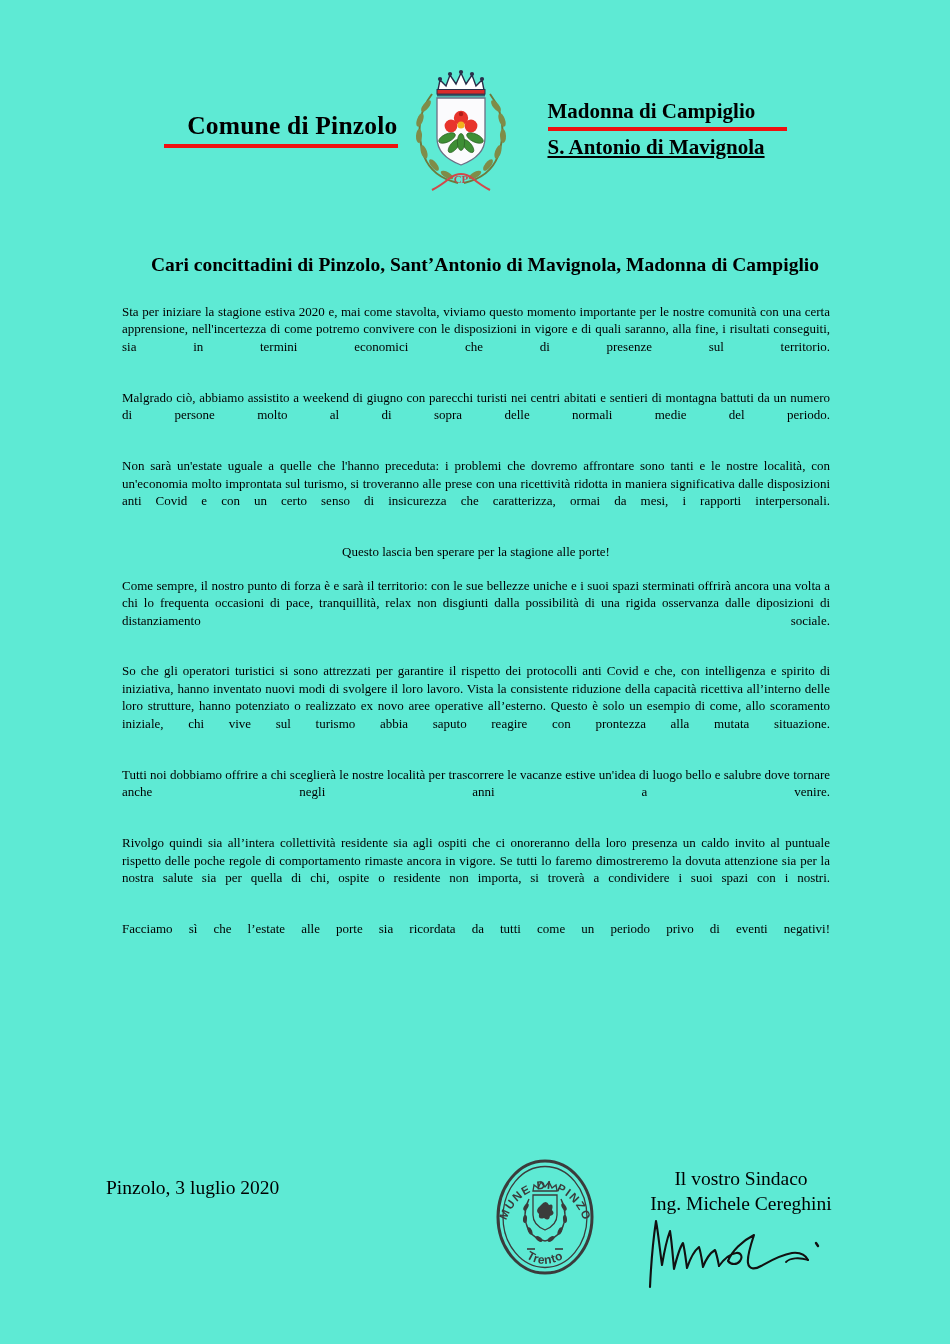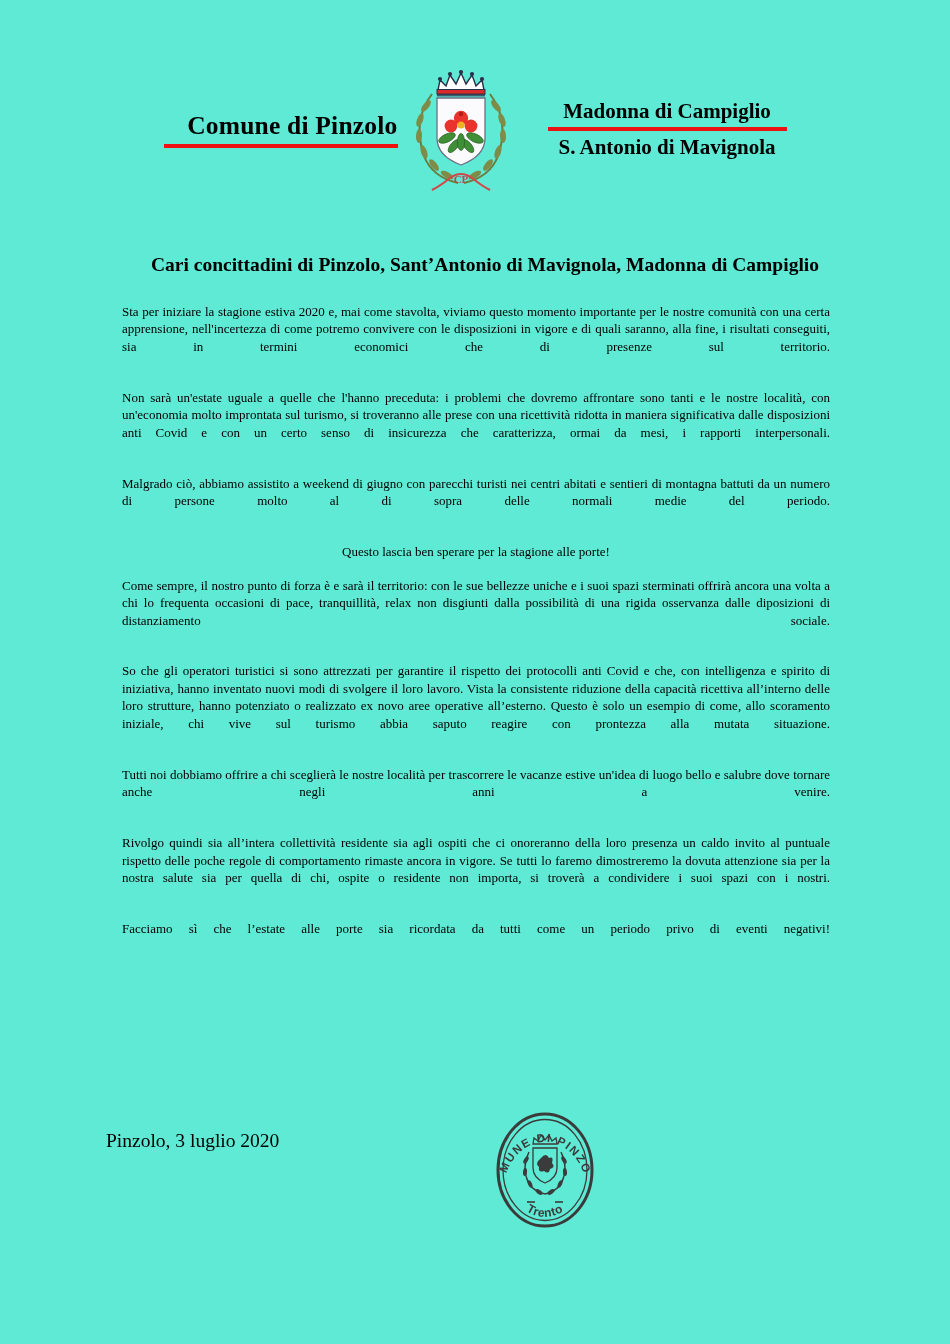--- a/index.html
+++ b/index.html
@@ -51,23 +51,24 @@
     margin-top: 3px;
   }
   .lh-center {
     width: 140px;
     display: flex;
     align-items: center;
     justify-content: flex-start;
   }
   .lh-right {
     width: 245px;
-    text-align: center;
+    text-align: left;
     padding-left: 6px;
     box-sizing: border-box;
+    text-decoration: underline;
   }
   .lh-right .lh-line1 {
     font-size: 21px;
     font-weight: bold;
     line-height: 1.18;
     white-space: nowrap;
     display: inline-block;
   }
   .lh-right .lh-line2 {
     font-size: 21px;
@@ -114,21 +115,21 @@
   }
   .para.noj {
     text-align: center;
   }
   .para.noj:after { content: none; }
 
   
   .footer {
     position: absolute;
     left: 106px;
-    top: 1108px;
+    top: 1155px;
     width: 740px;
     height: 160px;
   }
   .foot-date {
     position: absolute;
     left: 0;
     top: 22px;
     font-size: 19.5px;
     white-space: nowrap;
   }
@@ -244,22 +245,22 @@
   </div>
 
   <div class="letter-body">
 
     <div class="salutation">
       <span class="sal-line">Cari concittadini di Pinzolo, Sant’Antonio di Mavignola, Madonna di Campiglio</span>
     </div>
 
     <div class="body-block">
       <p class="para">Sta per iniziare la stagione estiva 2020 e, mai come stavolta, viviamo questo momento importante per le nostre comunità con una certa apprensione, nell'incertezza di come potremo convivere con le disposizioni in vigore e di quali saranno, alla fine, i risultati conseguiti, sia in termini economici che di presenze sul territorio.</p>
+      <p class="para">Malgrado ciò, abbiamo assistito a weekend di giugno con parecchi turisti nei centri abitati e sentieri di montagna battuti da un numero di persone molto al di sopra delle normali medie del periodo.</p>
       <p class="para">Non sarà un'estate uguale a quelle che l'hanno preceduta: i problemi che dovremo affrontare sono tanti e le nostre località, con un'economia molto improntata sul turismo, si troveranno alle prese con una ricettività ridotta in maniera significativa dalle disposizioni anti Covid e con un certo senso di insicurezza che caratterizza, ormai da mesi, i rapporti interpersonali.</p>
-      <p class="para">Malgrado ciò, abbiamo assistito a weekend di giugno con parecchi turisti nei centri abitati e sentieri di montagna battuti da un numero di persone molto al di sopra delle normali medie del periodo.</p>
       <p class="para noj">Questo lascia ben sperare per la stagione alle porte!</p>
       <p class="para">Come sempre, il nostro punto di forza è e sarà il territorio: con le sue bellezze uniche e i suoi spazi sterminati offrirà ancora una volta a chi lo frequenta occasioni di pace, tranquillità, relax non disgiunti dalla possibilità di una rigida osservanza dalle diposizioni di distanziamento sociale.</p>
       <p class="para">So che gli operatori turistici si sono attrezzati per garantire il rispetto dei protocolli anti Covid e che, con intelligenza e spirito di iniziativa, hanno inventato nuovi modi di svolgere il loro lavoro. Vista la consistente riduzione della capacità ricettiva all’interno delle loro strutture, hanno potenziato o realizzato ex novo aree operative all’esterno. Questo è solo un esempio di come, allo scoramento iniziale, chi vive sul turismo abbia saputo reagire con prontezza alla mutata situazione.</p>
       <p class="para">Tutti noi dobbiamo offrire a chi sceglierà le nostre località per trascorrere le vacanze estive un'idea di luogo bello e salubre dove tornare anche negli anni a venire.</p>
       <p class="para">Rivolgo quindi sia all’intera collettività residente sia agli ospiti che ci onoreranno della loro presenza un caldo invito al puntuale rispetto delle poche regole di comportamento rimaste ancora in vigore. Se tutti lo faremo dimostreremo la dovuta attenzione sia per la nostra salute sia per quella di chi, ospite o residente non importa, si troverà a condividere i suoi spazi con i nostri.</p>
       <p class="para">Facciamo sì che l’estate alle porte sia ricordata da tutti come un periodo privo di eventi negativi!</p>
 
     </div>
 
   </div>
@@ -302,16 +303,30 @@
           <ellipse cx="39" cy="76" rx="4" ry="2" transform="rotate(-115 39 76)"></ellipse>
           <ellipse cx="48" cy="84" rx="4" ry="2" transform="rotate(-145 48 84)"></ellipse>
           <ellipse cx="73" cy="52" rx="4" ry="2" transform="rotate(60 73 52)"></ellipse>
           <ellipse cx="74" cy="64" rx="4" ry="2" transform="rotate(85 74 64)"></ellipse>
           <ellipse cx="69" cy="76" rx="4" ry="2" transform="rotate(115 69 76)"></ellipse>
           <ellipse cx="60" cy="84" rx="4" ry="2" transform="rotate(145 60 84)"></ellipse>
         </g>
       </svg>
     </div>
 
+    <div class="sign-block">
+      <span class="sign-line">Il vostro Sindaco</span>
+      <span class="sign-line">Ing. Michele Cereghini</span>
+      <div class="sign-img">
+        <svg width="230" height="78" viewBox="0 0 230 78" xmlns="http://www.w3.org/2000/svg">
+          <g fill="none" stroke="#111111" stroke-linecap="round" stroke-linejoin="round">
+            <path d="M30 74 C31 52 33 28 36 8 C38 18 40 38 42 52 C44 40 47 26 50 18 C52 30 53 46 54 56 C57 44 60 34 63 30 C65 38 66 48 67 55 C70 46 74 38 79 34 C81 40 82 48 83 54 C86 46 90 40 95 37 C97 42 98 48 99 53" stroke-width="2.1"></path>
+            <path d="M99 53 C104 46 110 41 116 40 C121 39 123 44 120 48 C117 52 111 52 108 48 C112 38 122 28 134 22 C130 34 127 44 128 50 C129 56 134 57 141 53 C150 48 160 42 172 40 C181 39 186 43 188 47" stroke-width="2.1"></path>
+            <path d="M188 47 C179 44 170 45 166 49" stroke-width="1.8"></path>
+            <path d="M196 30 L198 33" stroke-width="2.4"></path>
+          </g>
+        </svg>
+      </div>
+    </div>
 
   </div>
 
 </div>
 
 </body></html>

